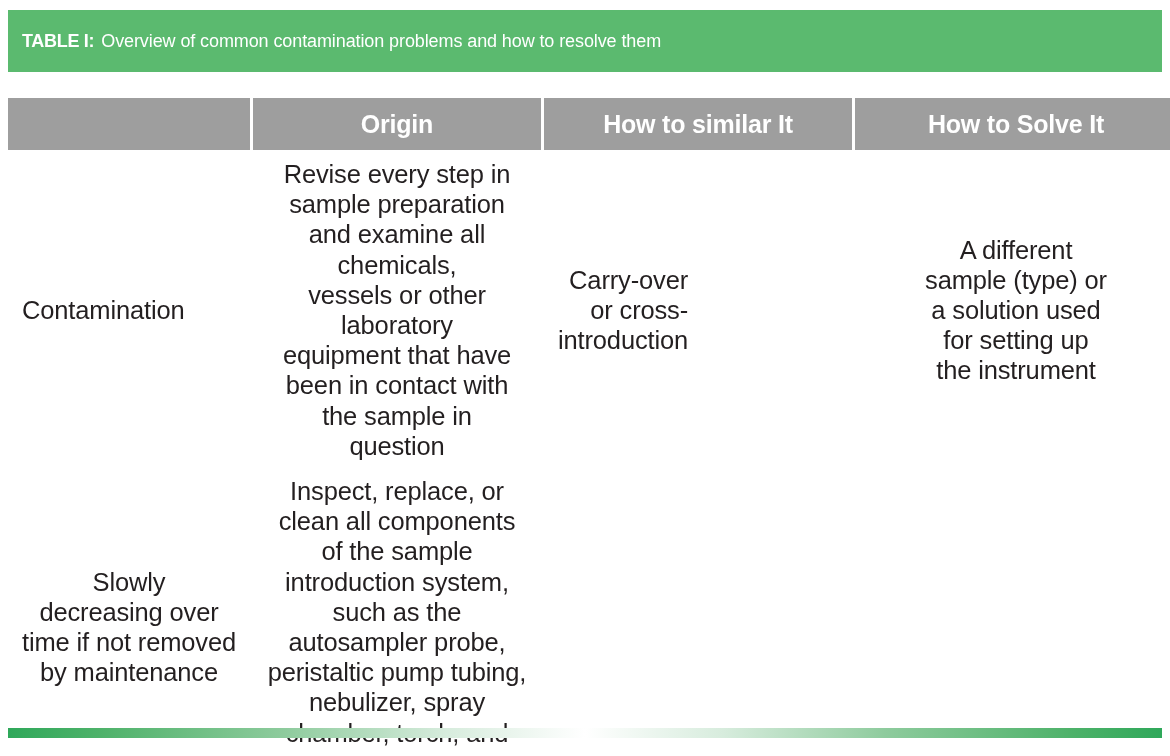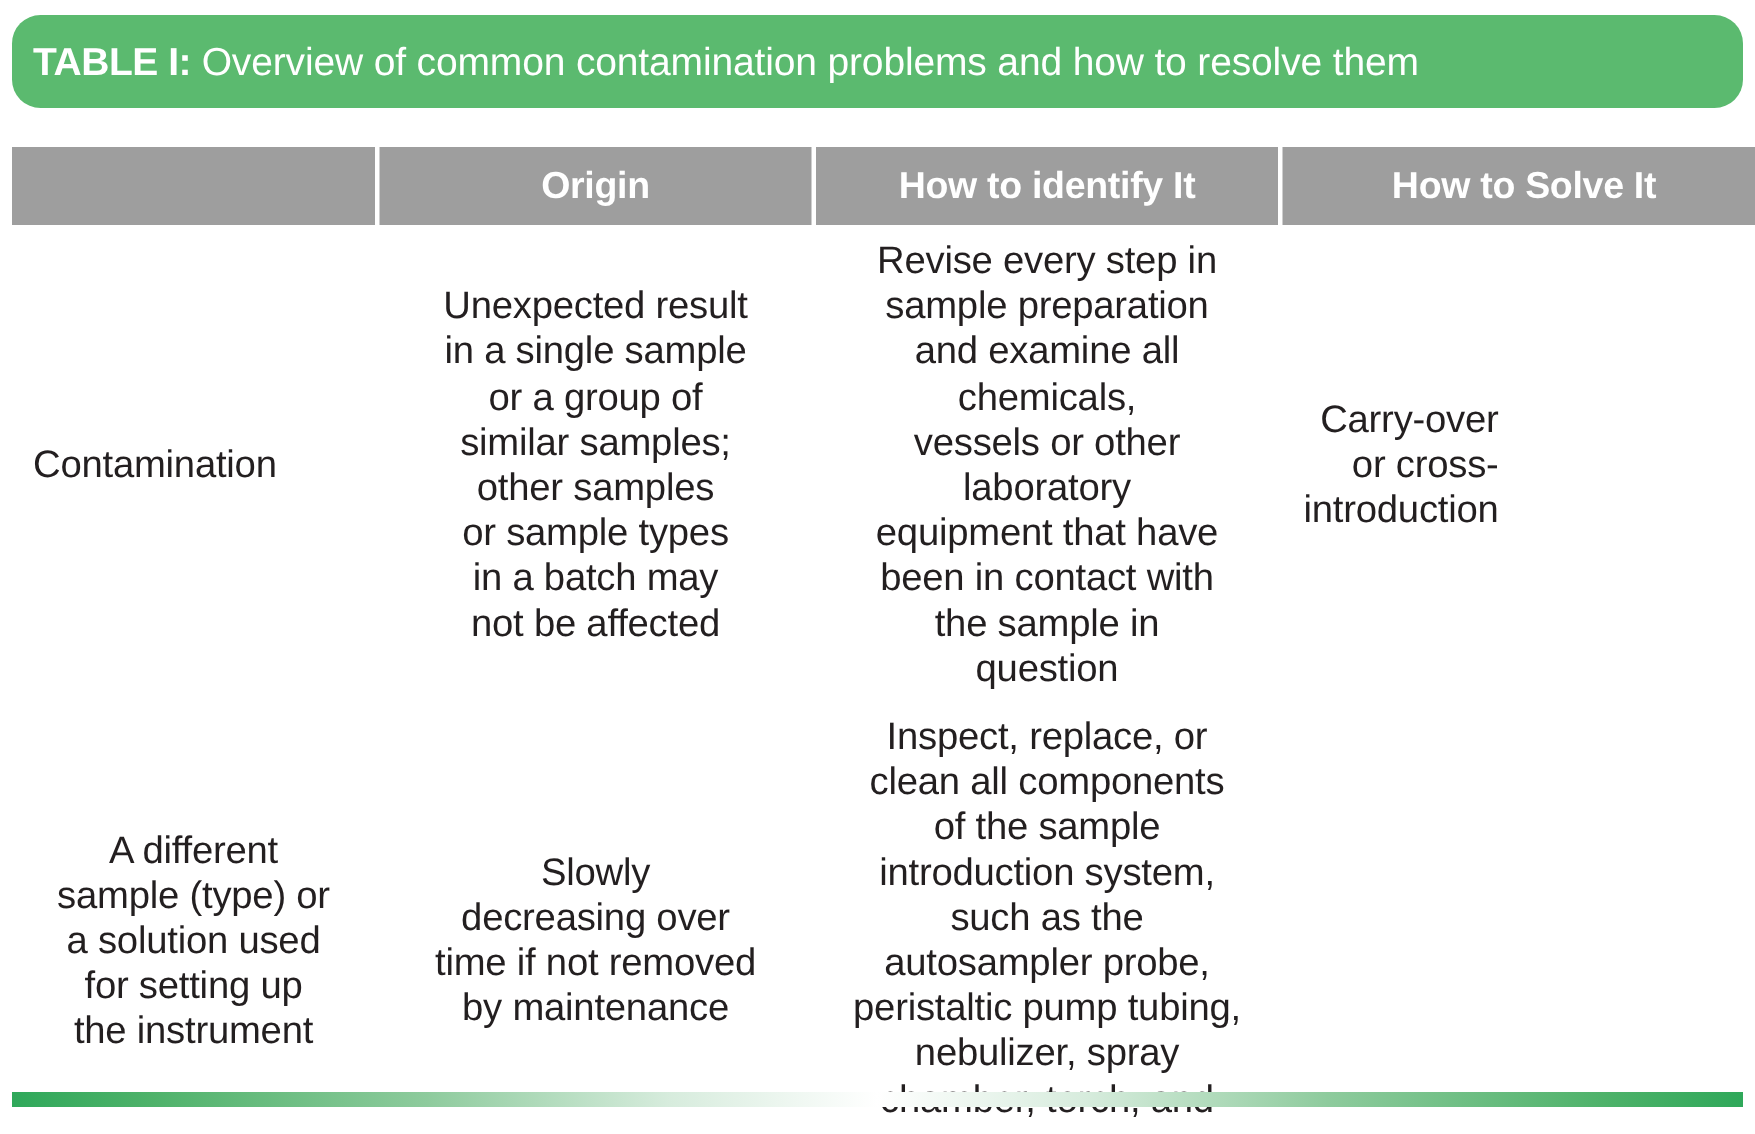--- a/index.html
+++ b/index.html
@@ -25,24 +25,23 @@
 
   
   .title-banner {
     background: #5bba6f;
     color: #ffffff;
     height: 62px;
     display: flex;
     align-items: center;
     padding: 0 14px;
     box-sizing: border-box;
-    font-size: 26px;
+    font-size: 18px;
     letter-spacing: -0.1px;
     white-space: nowrap;
-    border-radius: 19px;
   }
   .title-banner .tbl-label {
     font-weight: bold;
     margin-right: 7px;
     letter-spacing: -0.3px;
   }
   .title-banner .tbl-text {
     font-weight: normal;
   }
 
@@ -118,34 +117,26 @@
 
   <div class="title-banner">
     <span class="tbl-label">TABLE I:</span>
     <span class="tbl-text">Overview of common contamination problems and how to resolve them</span>
   </div>
 
   <div class="grid">
 
     <div class="col-head blank"></div>
     <div class="col-head">Origin</div>
-    <div class="col-head">How to identify It</div>
+    <div class="col-head">How to similar It</div>
     <div class="col-head">How to Solve It</div>
 
     <div class="cell left-label row-a">
       <span>Contamination</span>
     </div>
-    <div class="cell row-a">Unexpected result
-in a single sample
-or a group of
-similar samples;
-other samples
-or sample types
-in a batch may
-not be affected</div>
     <div class="cell row-a">Revise every step in
 sample preparation
 and examine all
 chemicals,
 vessels or other
 laboratory
 equipment that have
 been in contact with
 the sample in
 question</div>

